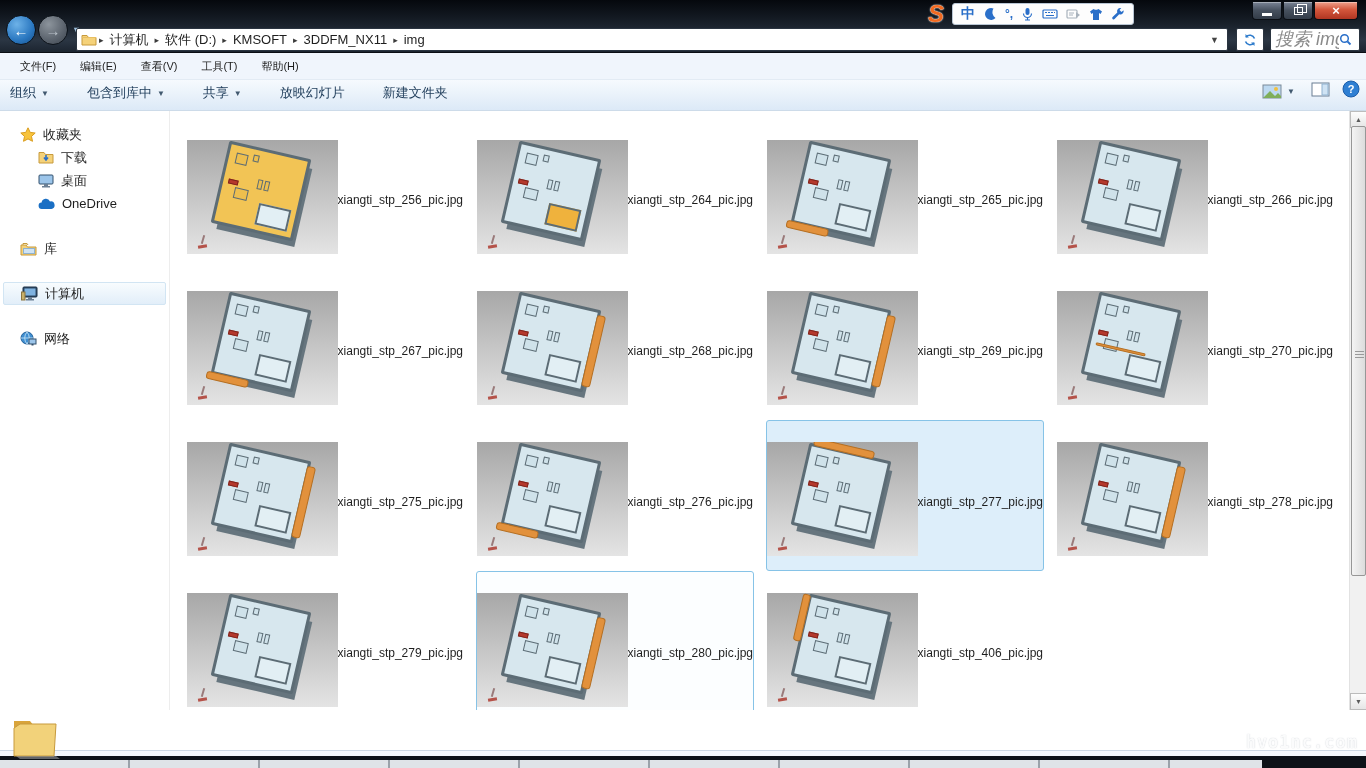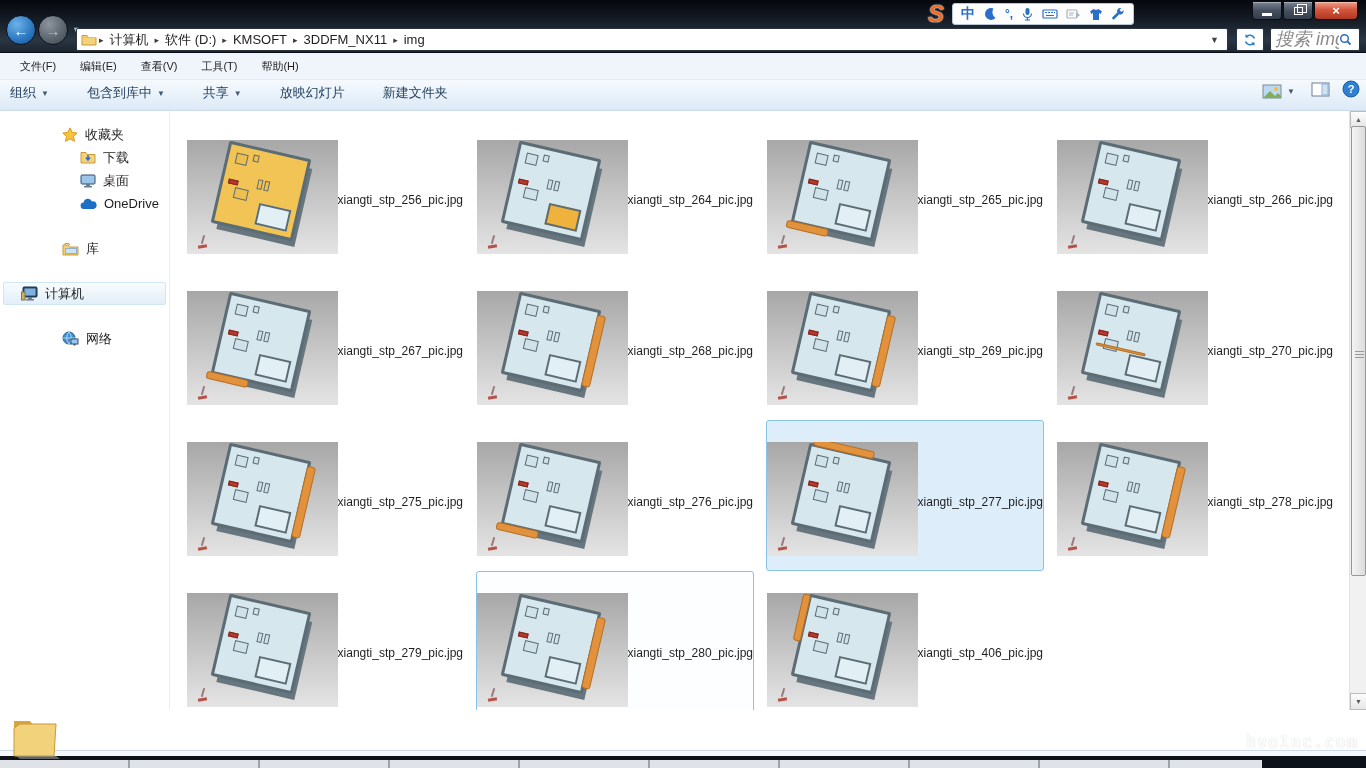--- a/index.html
+++ b/index.html
@@ -60,21 +60,21 @@
   .toolbar { position:absolute; top:80px; left:0; width:1366px; height:31px;
     background:linear-gradient(180deg,#f6fafe,#e8f1fa 55%,#dce9f7); border-bottom:1px solid #cddbe9;
     display:flex; align-items:flex-start; padding:0 0; z-index:20; }
   .tb-item { font-size:13px; color:#1c3a58; padding:4px 10px; display:flex; align-items:center; gap:5px; }
   .caret { font-size:8px; color:#41596f; }
   .tb-right { margin-left:auto; display:flex; align-items:center; gap:12px; padding-right:6px; }
 
   
   .content { position:absolute; top:111px; left:0; width:1366px; height:599px; background:#fff; overflow:hidden; z-index:10; }
   .sidebar { position:absolute; left:0; top:0; width:170px; height:599px; border-right:1px solid #ededed; padding-top:12px; }
-  .side-item { display:flex; align-items:center; gap:7px; height:23px; font-size:13px; padding-left:20px;margin-left:42px; }
+  .side-item { display:flex; align-items:center; gap:7px; height:23px; font-size:13px; padding-left:20px; }
   .side-item.child { padding-left:38px; }
   .side-item.selected { background:linear-gradient(180deg,#f8fcfe,#e2eef9); border:1px solid #d2e5f3; border-radius:2px;
     margin:0 3px 0 3px; padding-left:17px; }
   .side-gap { height:22px; }
 
   .grid { position:absolute; left:186px; top:7px; display:grid; grid-template-columns:repeat(4,290px); grid-auto-rows:151px; }
   .tile { width:278px; border:1px solid transparent; border-radius:3px; padding-top:7px;
     display:flex; flex-direction:row; align-items:center; }
   .tile.selected { background:#ddeefa; border-color:#86c3e7; }
   .tile.focused  { background:#fcfeff; border-color:#86c3e7; }

